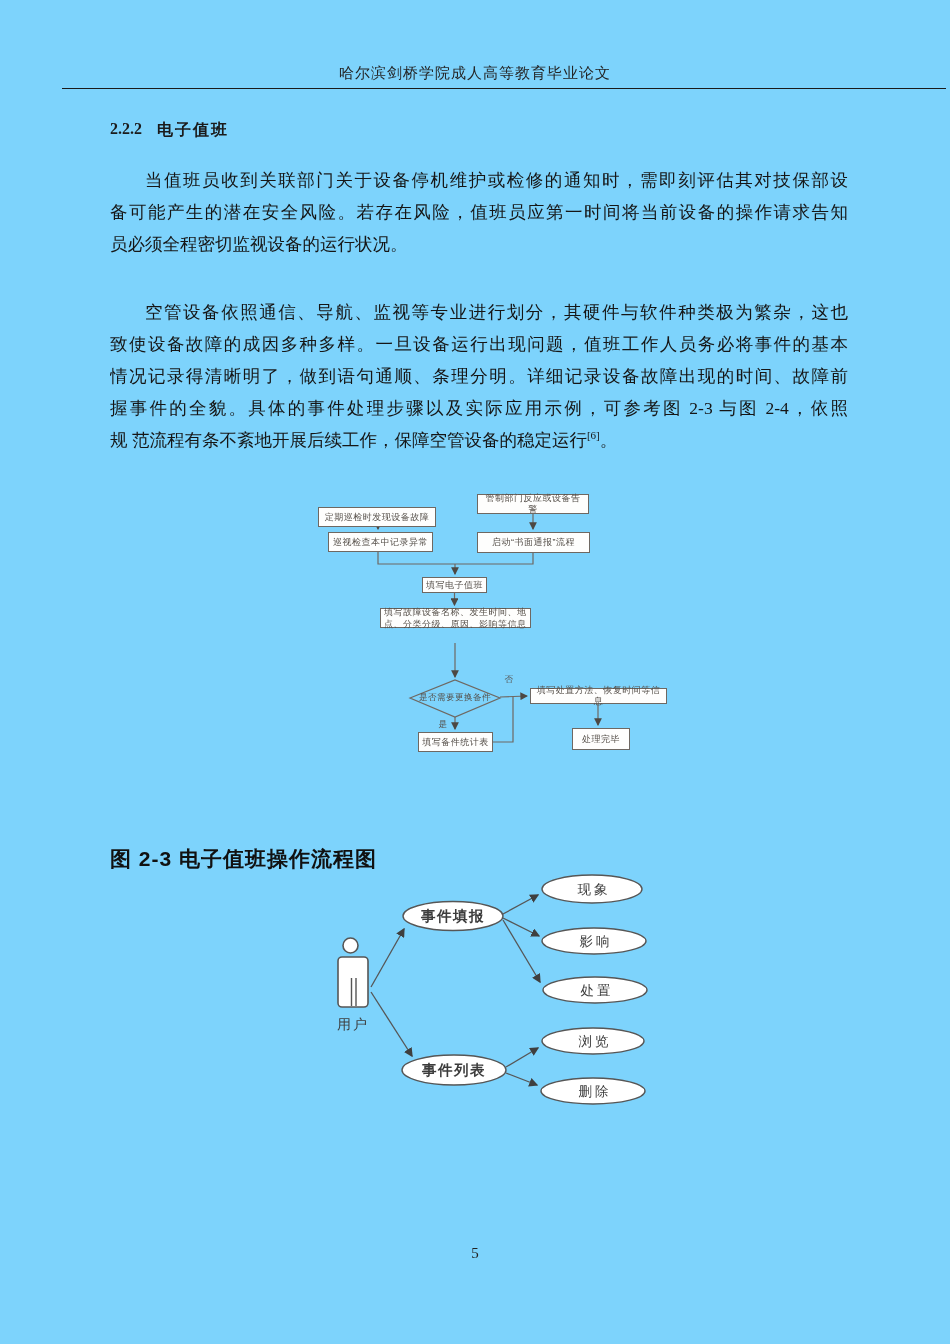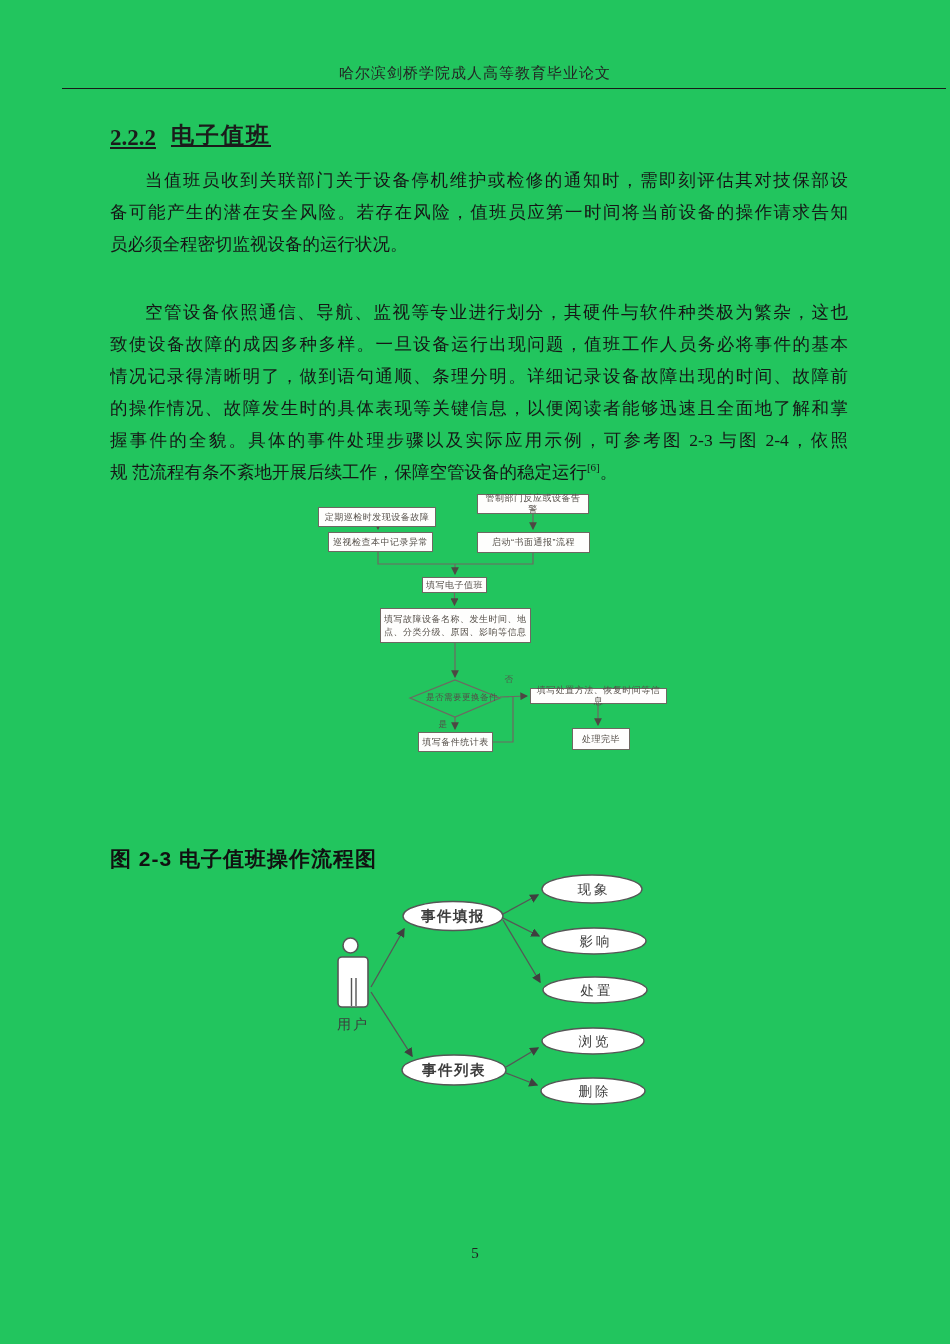--- a/index.html
+++ b/index.html
@@ -1,32 +1,32 @@
 <!DOCTYPE html>
 <html><head>
 <meta charset="utf-8">
 <style>
   html,body { margin:0; padding:0; background:#ffffff; }
   .page {
-    position:relative; width:950px; height:1344px; background:#22c55e;
+    position:relative; width:950px; height:1344px; background:#7dd3fc;
     font-family:"Liberation Serif", serif; color:#1b1b1b; overflow:hidden;
   }
   
   .header-title {
     position:absolute; top:64px; left:0; width:100%;
     text-align:center; font-size:15px; letter-spacing:1px; color:#242424;
   }
   .header-rule {
     position:absolute; top:88px; left:62px; width:884px; height:0;
     border-top:1.7px solid #1a1a1a;
   }
   
   .section-heading {
-    position:absolute; top:120px; left:110px; font-size:23px; font-weight:bold;
-    display:flex; align-items:flex-end;text-decoration:underline;
+    position:absolute; top:120px; left:110px; font-size:16px; font-weight:bold;
+    display:flex; align-items:flex-start;
   }
   .section-number { font-family:"Liberation Serif", serif; font-weight:600; margin-right:15px; }
   .section-title  { font-family:"Liberation Sans", sans-serif; letter-spacing:2px; }
   
   .para { position:absolute; left:110px; width:738px; font-size:17.5px; color:#161616; }
   .para .line {
     height:32px; line-height:32px; overflow:hidden;
     text-align:justify; text-align-last:justify;
   }
   .para .line.first { text-indent:2em; }
@@ -86,21 +86,20 @@
   <div class="para para-1">
     <div class="line first">当值班员收到关联部门关于设备停机维护或检修的通知时，需即刻评估其对技保部设</div>
     <div class="line">备可能产生的潜在安全风险。若存在风险，值班员应第一时间将当前设备的操作请求告知</div>
     <div class="line end">员必须全程密切监视设备的运行状况。</div>
   </div>
 
   <div class="para para-2">
     <div class="line first">空管设备依照通信、导航、监视等专业进行划分，其硬件与软件种类极为繁杂，这也</div>
     <div class="line">致使设备故障的成因多种多样。一旦设备运行出现问题，值班工作人员务必将事件的基本</div>
     <div class="line">情况记录得清晰明了，做到语句通顺、条理分明。详细记录设备故障出现的时间、故障前</div>
-    <div class="line">的操作情况、故障发生时的具体表现等关键信息，以便阅读者能够迅速且全面地了解和掌</div>
     <div class="line">握事件的全貌。具体的事件处理步骤以及实际应用示例，可参考图 2-3 与图 2-4，依照</div>
     <div class="line end"><span>规 范流程有条不紊地开展后续工作，保障空管设备的稳定运行</span><sup class="cite">[6]</sup><span>。</span></div>
   </div>
 
   <div class="fig-flow">
     <svg width="420" height="290" viewBox="0 0 420 290">
       <defs>
         <marker id="arrF" viewBox="0 0 10 10" refX="8.5" refY="5" markerWidth="6.5" markerHeight="6.5" orient="auto-start-reverse">
           <path d="M0,0 L10,5 L0,10 z" fill="#4d4843"></path>
         </marker>
@@ -117,22 +116,22 @@
         <path d="M155,229 L155,241" marker-end="url(#arrF)"></path>
         <path d="M193,254 L213,254 L213,208.5"></path>
         <polygon points="110,210 155,192 200,210 155,229"></polygon>
       </g>
     </svg>
     <div class="fbox" style="left:18px; top:19px; width:118px; height:20px;">定期巡检时发现设备故障</div>
     <div class="fbox" style="left:177px; top:6px; width:112px; height:20px;">管制部门反应或设备告警</div>
     <div class="fbox" style="left:28px; top:44px; width:105px; height:20px;">巡视检查本中记录异常</div>
     <div class="fbox" style="left:177px; top:44px; width:113px; height:21px;">启动“书面通报”流程</div>
     <div class="fbox" style="left:122px; top:89px; width:65px; height:16px;">填写电子值班</div>
-    <div class="fbox multiline" style="left:80px; top:120px; width:151px; height:35px;">填写故障设备名称、发生时间、地点、分类分级、原因、影响等信息</div>
-    <div class="fdiamond-label" style="left:120px; top:204px; width:84px;">是否需要更换备件</div>
+    <div class="fbox multiline" style="left:80px; top:120px; width:151px; height:20px;">填写故障设备名称、发生时间、地点、分类分级、原因、影响等信息</div>
+    <div class="fdiamond-label" style="left:113px; top:204px; width:84px;">是否需要更换备件</div>
     <div class="fbox" style="left:230px; top:200px; width:137px; height:16px;">填写处置方法、恢复时间等信息</div>
     <div class="fbox" style="left:272px; top:240px; width:58px; height:22px;">处理完毕</div>
     <div class="fbox" style="left:118px; top:244px; width:75px; height:20px;">填写备件统计表</div>
     <div class="fdiamond-label" style="left:202px; top:186px; width:14px;">否</div>
     <div class="fdiamond-label" style="left:136px; top:231px; width:14px;">是</div>
   </div>
 
   <div class="fig-caption">图 2-3 电子值班操作流程图</div>
 
   <div class="fig-use">

